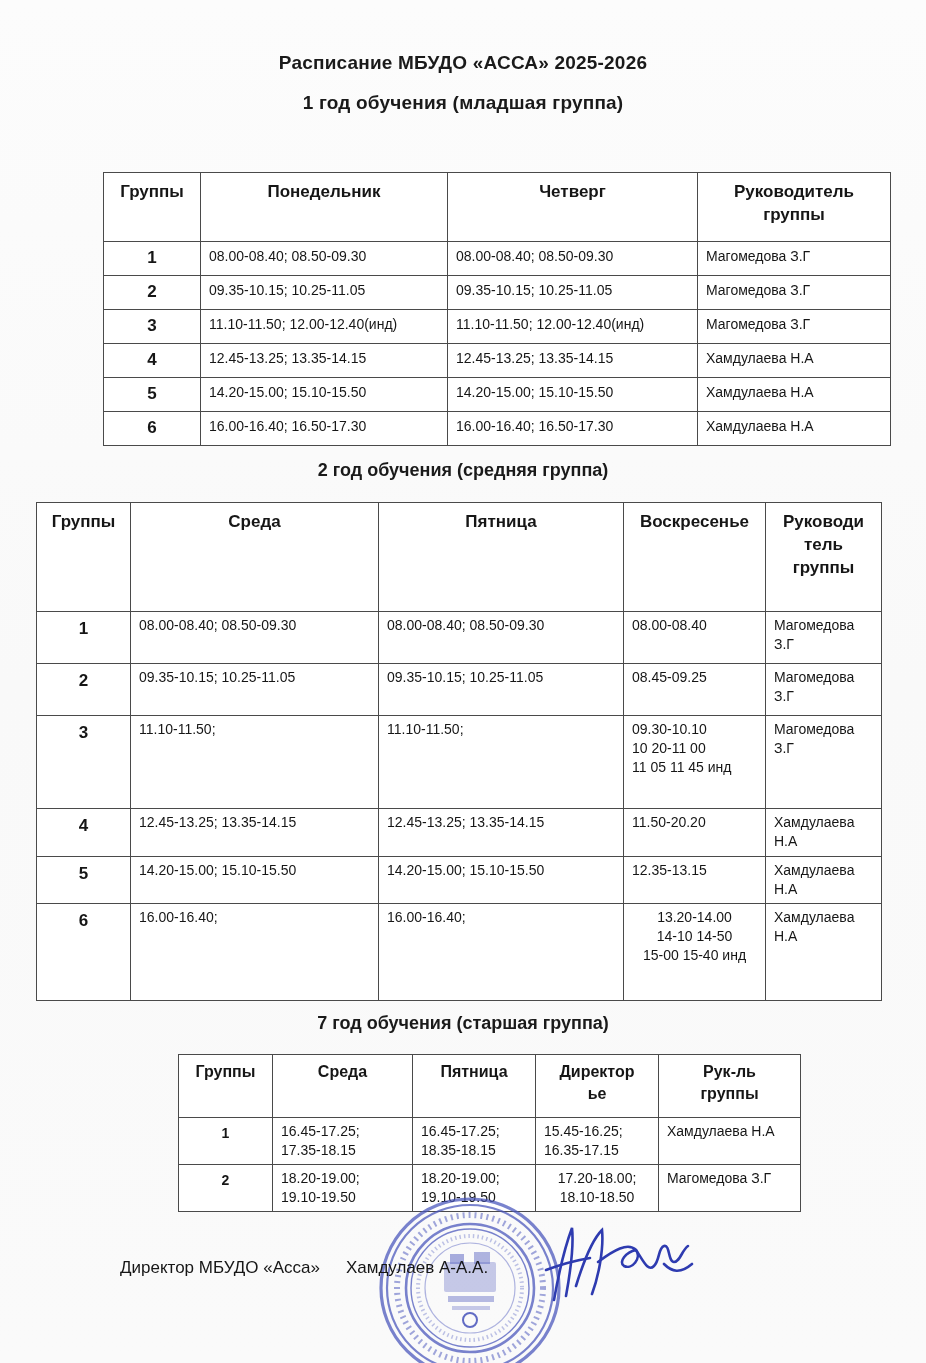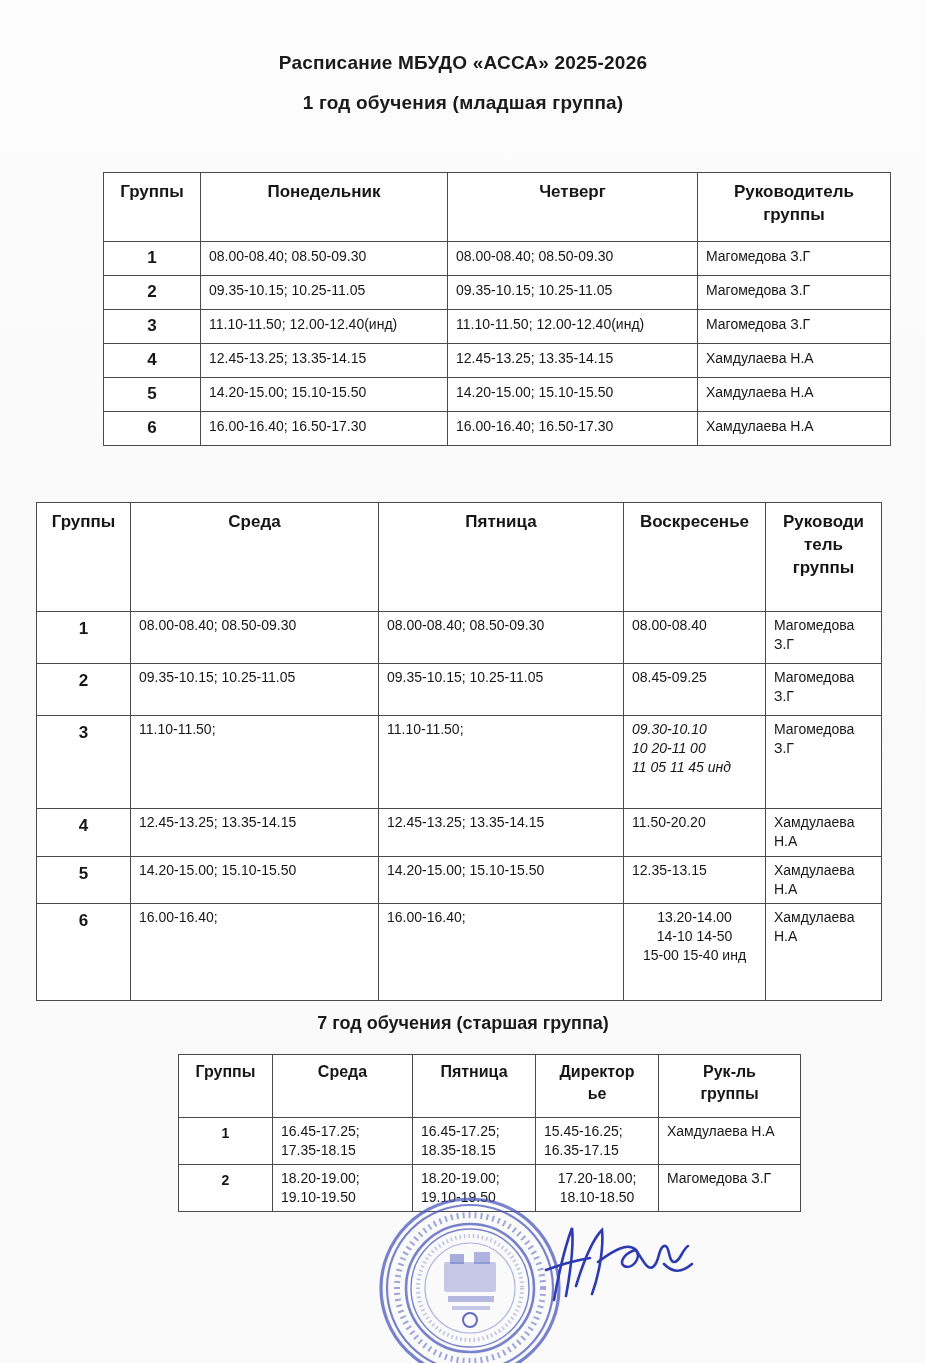--- a/index.html
+++ b/index.html
@@ -186,20 +186,21 @@
       </tr>
       <tr>
         <td class="grp">6</td>
         <td>16.00-16.40; 16.50-17.30</td>
         <td>16.00-16.40; 16.50-17.30</td>
         <td>Хамдулаева Н.А</td>
       </tr>
     </tbody>
   </table>
 
+  <div class="section-title" style="top:460px">2 год обучения (средняя группа)</div>
 
   <table class="sched" id="table2">
     <colgroup>
       <col style="width:94px">
       <col style="width:248px">
       <col style="width:245px">
       <col style="width:142px">
       <col style="width:116px">
     </colgroup>
     <thead>
@@ -229,21 +230,21 @@
         <td>09.35-10.15; 10.25-11.05</td>
         <td>09.35-10.15; 10.25-11.05</td>
         <td>08.45-09.25</td>
         <td class="pre" style="white-space: pre-line;">Магомедова
 З.Г</td>
       </tr>
       <tr style="height:93px">
         <td class="grp">3</td>
         <td>11.10-11.50;</td>
         <td>11.10-11.50;</td>
-        <td class="pre" style="white-space: pre-line; font-style: italic;">09.30-10.10
+        <td class="pre" style="white-space: pre-line;">09.30-10.10
 10 20-11 00
 11 05 11 45 инд</td>
         <td class="pre" style="white-space: pre-line;">Магомедова
 З.Г</td>
       </tr>
       <tr style="height:48px">
         <td class="grp">4</td>
         <td>12.45-13.25; 13.35-14.15</td>
         <td>12.45-13.25; 13.35-14.15</td>
         <td>11.50-20.20</td>
@@ -350,14 +351,17 @@
     <g fill="none" stroke="#2e3bb0" stroke-width="2.6" stroke-linecap="round">
       <path d="M14 84 C 20 50, 26 28, 32 12 C 34 30, 30 58, 26 80"></path>
       <path d="M6 54 C 22 48, 38 44, 50 42"></path>
       <path d="M36 70 C 44 44, 54 22, 62 14 C 64 34, 58 62, 52 78"></path>
       <path d="M58 46 C 74 34, 88 26, 96 34 C 102 42, 92 54, 84 50 C 78 46, 86 36, 96 34"></path>
       <path d="M96 34 C 104 46, 108 56, 114 50 C 120 44, 118 32, 124 30 C 130 28, 128 46, 134 46 C 140 46, 142 34, 148 30"></path>
       <path d="M124 48 C 132 56, 140 58, 152 48"></path>
     </g>
   </svg>
 
+  <div class="footer">
+    <span>Директор МБУДО «Асса»</span><span class="name">Хамдулаев А-А.А.</span>
+  </div>
 
 </div>
 
 </body></html>

